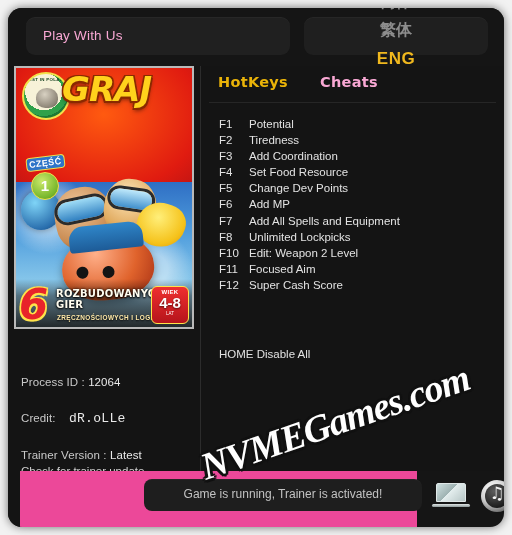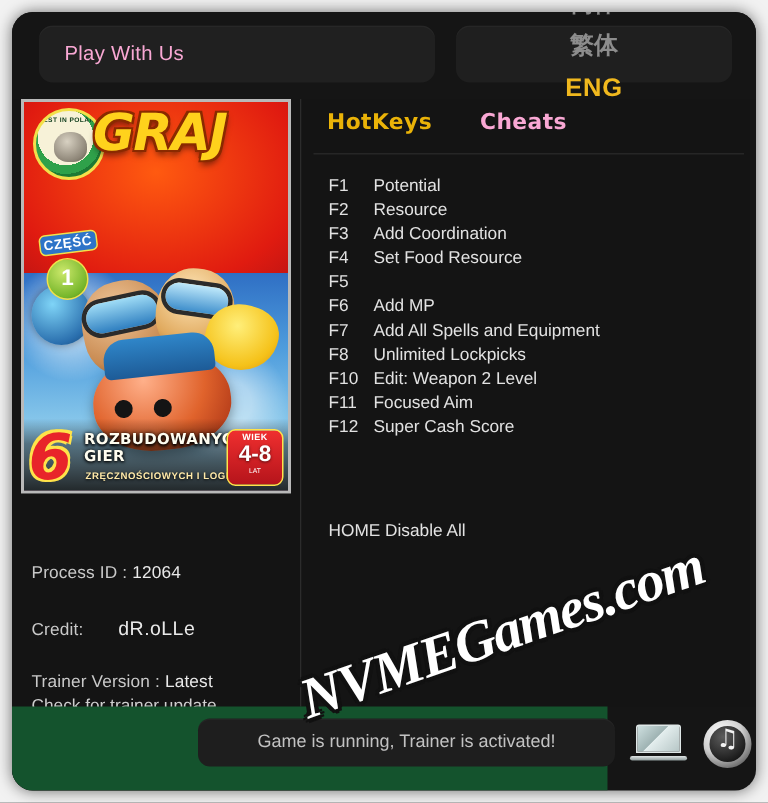--- a/index.html
+++ b/index.html
@@ -360,21 +360,21 @@
     top: 310px;
     width: 175px;
   }
   .info-line {
     color: #c9c9c9;
     font-size: 11.5px;
     margin-bottom: 23px;
     letter-spacing: 0.1px;
   }
   .info-line .val { color: #e9e9e9; }
-  .info-line.credit .val { font-size: 13px; margin-left: 20px; letter-spacing: 0.3px; }
+  .info-line.credit .val { font-size: 13px; margin-left: 10px; letter-spacing: 0.3px; font-family: Liberation Mono, monospace; }
   .info-line.tv { margin-bottom: 4px; }
   .info-link {
     color: #cfcfcf;
     font-size: 11.5px;
     text-decoration: underline;
     cursor: pointer;
   }
 
   
   .v-divider {
@@ -455,25 +455,25 @@
     left: 18px;
     top: 282px;
     font-size: 11.5px;
     color: #e2e2e2;
     cursor: pointer;
   }
 
   
   .bottom-bar {
     position: absolute;
-    left: 0;
+    left: 12px;
     bottom: 0;
     width: 397px;
     height: 56px;
-    background: #14532d;
+    background: #ec4899;
   }
   .status-pill {
     position: absolute;
     left: 124px;
     top: 8px;
     width: 278px;
     height: 32px;
     background: #1e1e1e;
     border-radius: 8px;
     box-shadow: inset 0 1px 0 rgba(255,255,255,0.03);
@@ -642,32 +642,33 @@
     </div>
     <div class="h-divider"></div>
 
     <div class="cheat-list">
       <div class="cheat-row">
         <span class="key">F1</span>
         <span class="desc">Potential</span>
       </div>
       <div class="cheat-row">
         <span class="key">F2</span>
-        <span class="desc">Resource</span>
+        <span class="desc">Tiredness</span>
       </div>
       <div class="cheat-row">
         <span class="key">F3</span>
         <span class="desc">Add Coordination</span>
       </div>
       <div class="cheat-row">
         <span class="key">F4</span>
         <span class="desc">Set Food Resource</span>
       </div>
       <div class="cheat-row">
         <span class="key">F5</span>
+        <span class="desc">Change Dev Points</span>
       </div>
       <div class="cheat-row">
         <span class="key">F6</span>
         <span class="desc">Add MP</span>
       </div>
       <div class="cheat-row">
         <span class="key">F7</span>
         <span class="desc">Add All Spells and Equipment</span>
       </div>
       <div class="cheat-row">

